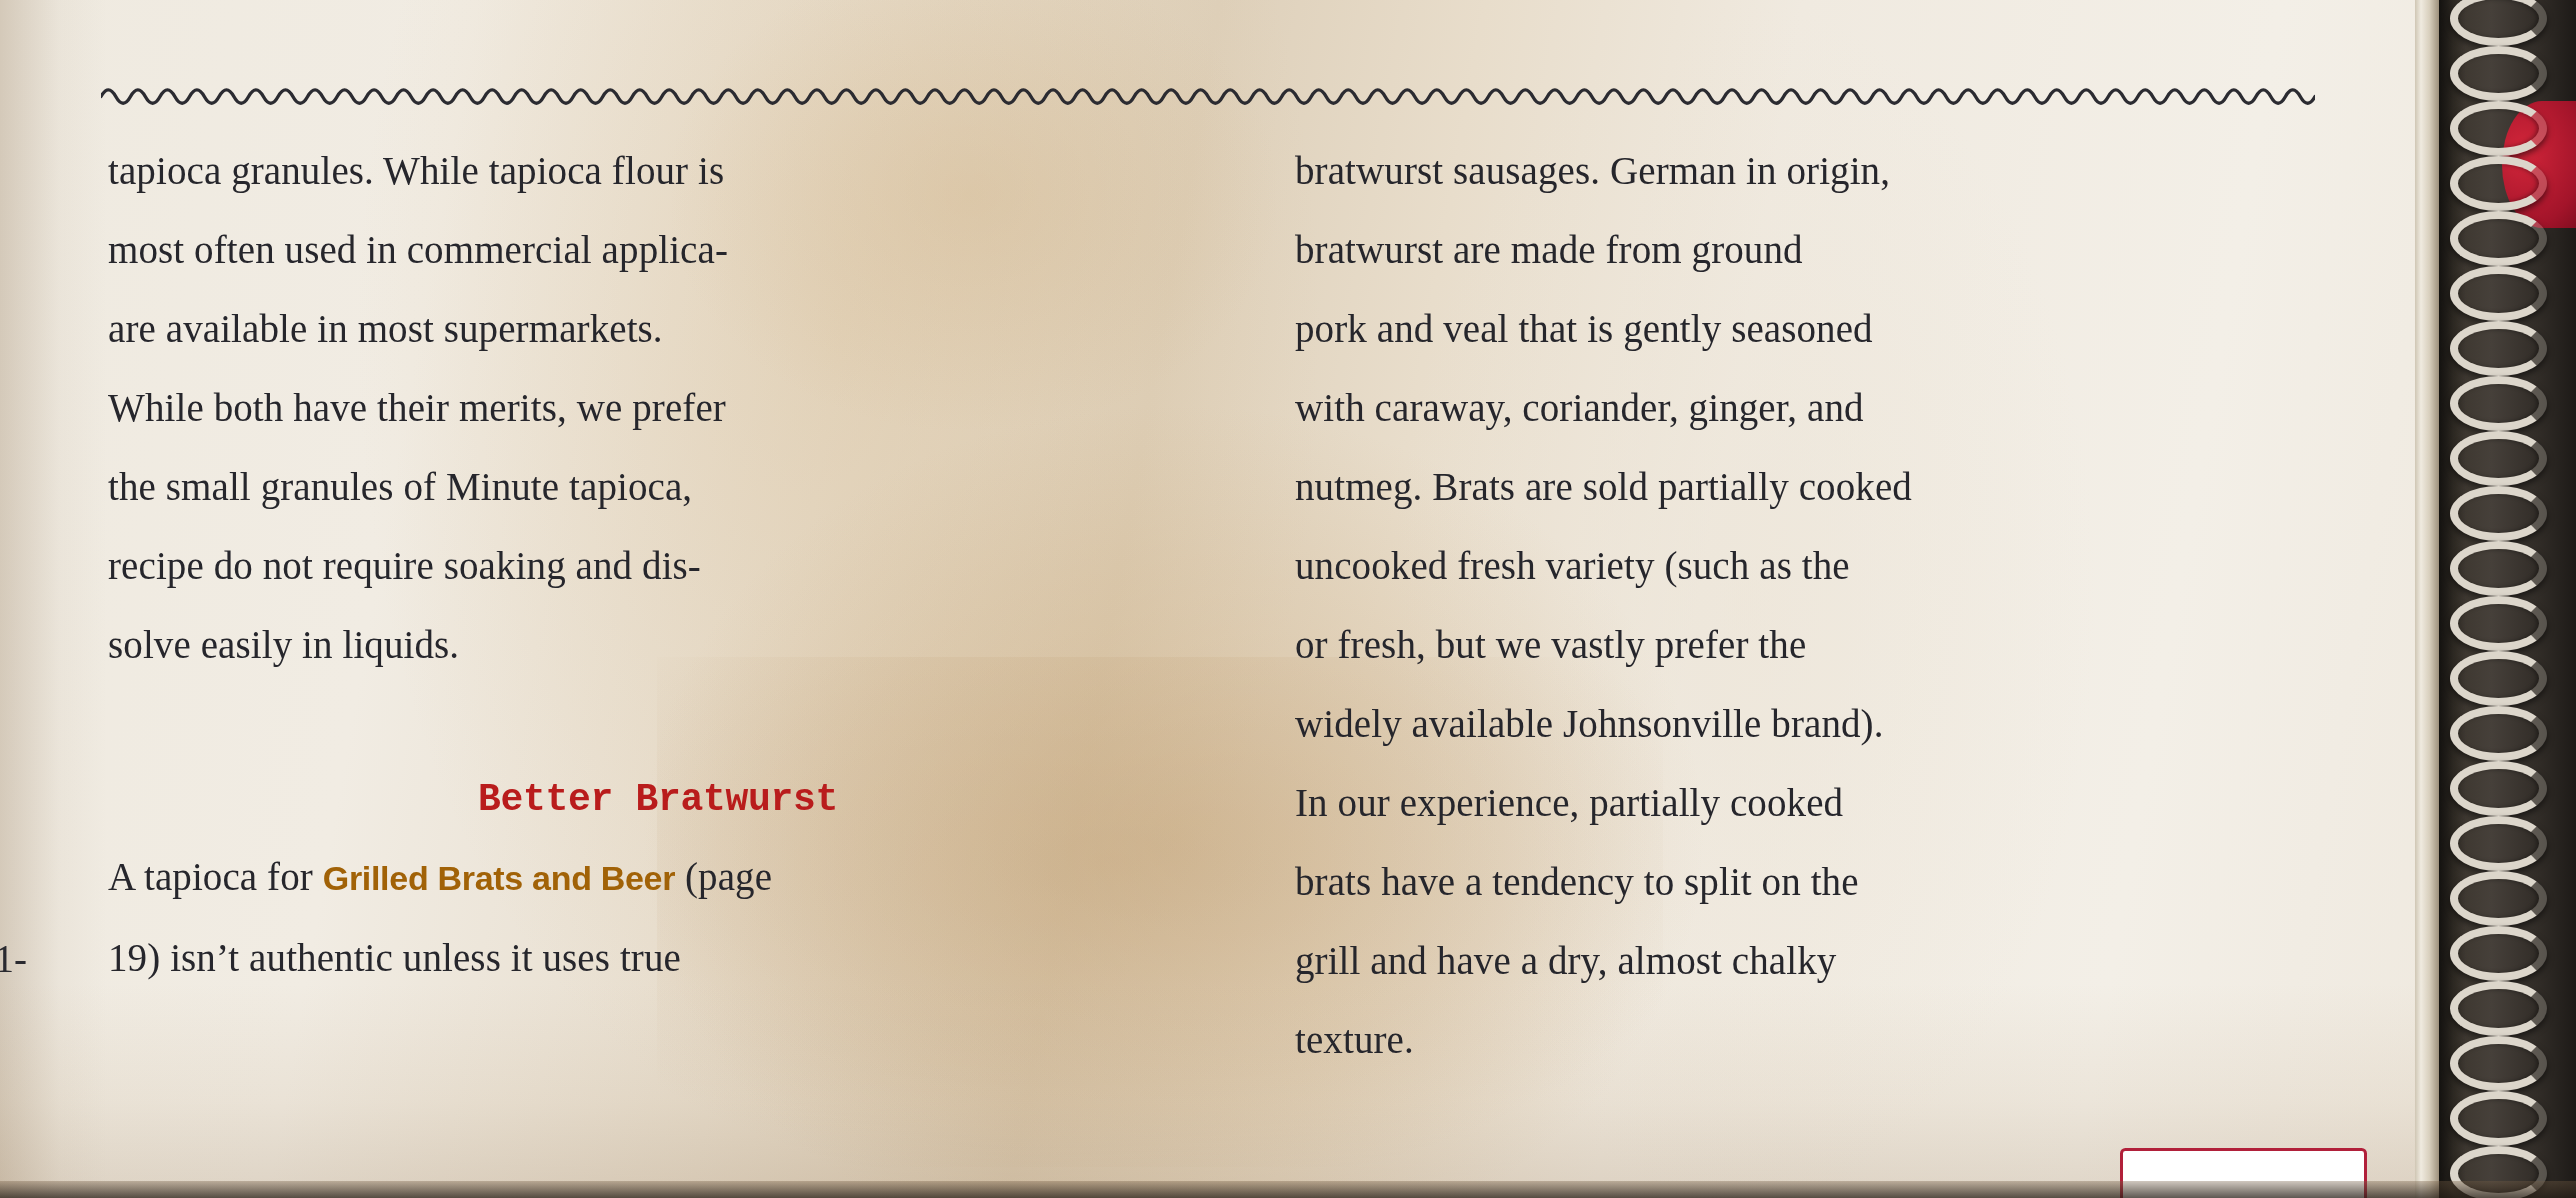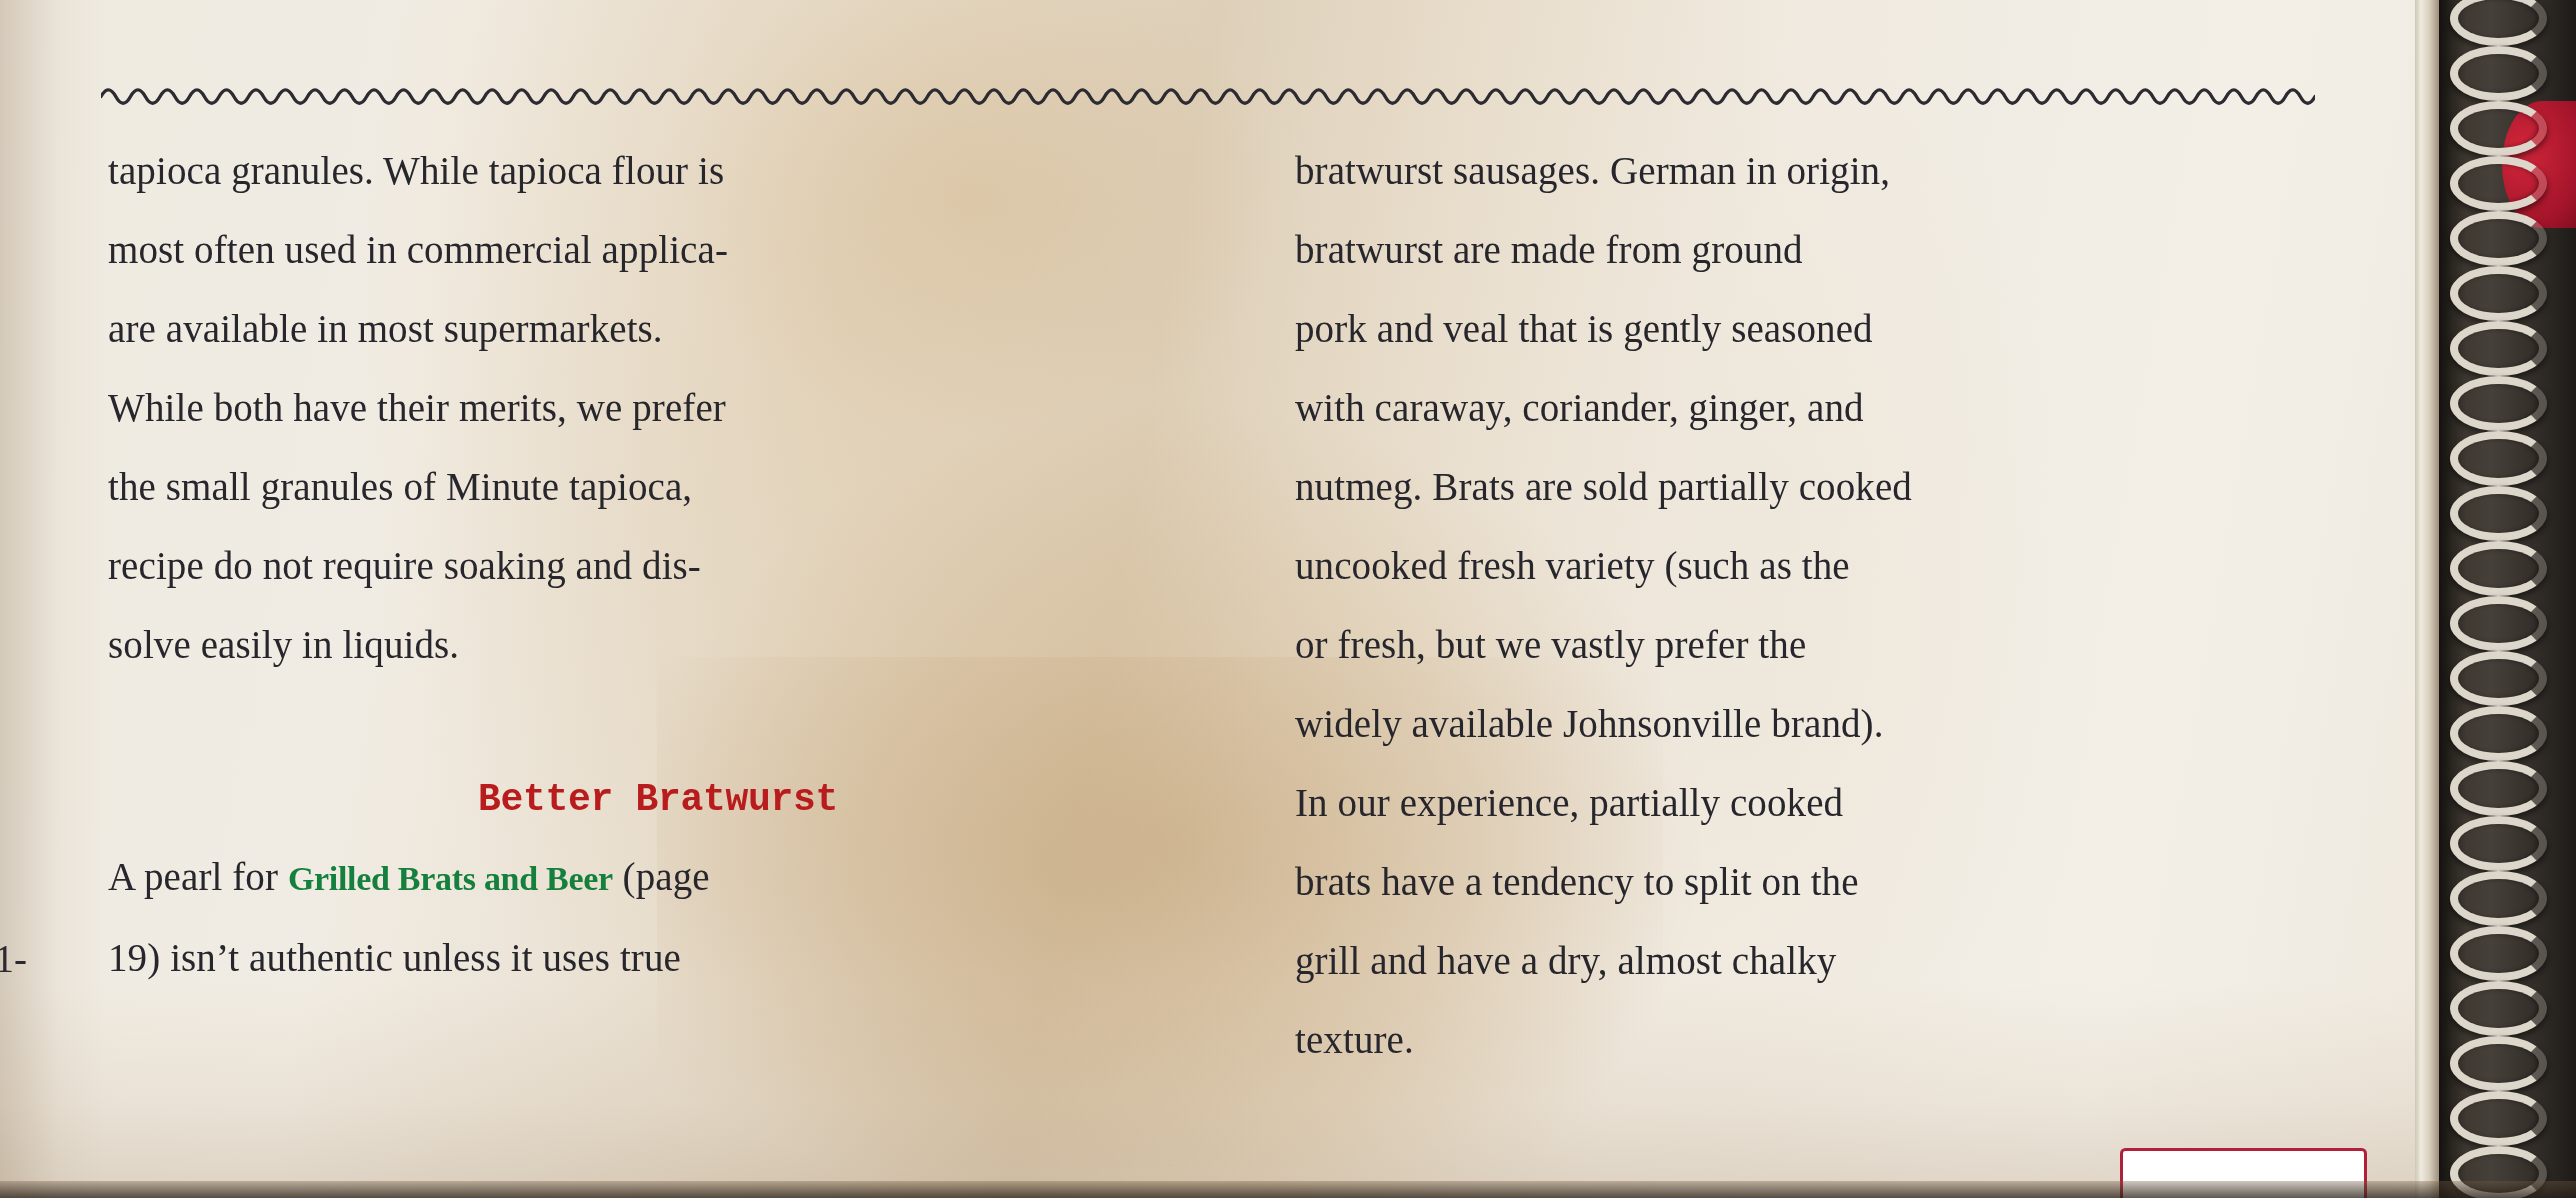--- a/index.html
+++ b/index.html
@@ -83,24 +83,24 @@
     font-family: Liberation Mono, monospace;
     font-weight: bold;
     font-size: 38px;
     line-height: 74px;
     color: #b91c1c;
     letter-spacing: -0.3px;
     margin: 0;
     text-align: center;
   }
   .recipe-ref {
-    font-family: Liberation Serif, serif;
+    font-family: Liberation Sans, sans-serif;
     font-weight: bold;
     font-size: 34px;
-    color: #15803d;
+    color: #a16207;
     letter-spacing: -0.3px;
   }
 
   
   .gutter-frag {
     position: absolute;
     left: -5.4px;
     font-size: 39px;
     line-height: 79px;
     color: #2a2a30;
@@ -192,21 +192,21 @@
     <p>are available in most supermarkets.</p>
     <p>While both have their merits, we prefer</p>
     <p>the small granules of Minute tapioca,</p>
     <p>recipe do not require soaking and dis-</p>
     <p>solve easily in liquids.</p>
 
     <div class="para-gap"></div>
 
     <p class="section-head">Better Bratwurst</p>
 
-    <p><span>A pearl for </span><span class="recipe-ref">Grilled Brats and Beer</span><span> (page</span></p>
+    <p><span>A tapioca for </span><span class="recipe-ref">Grilled Brats and Beer</span><span> (page</span></p>
     <p>19) isn’t authentic unless it uses true</p>
   </div>
 
   <div class="col col-right">
     <p>bratwurst sausages. German in origin,</p>
     <p>bratwurst are made from ground</p>
     <p>pork and veal that is gently seasoned</p>
     <p>with caraway, coriander, ginger, and</p>
     <p>nutmeg. Brats are sold partially cooked</p>
     <p>uncooked fresh variety (such as the</p>

